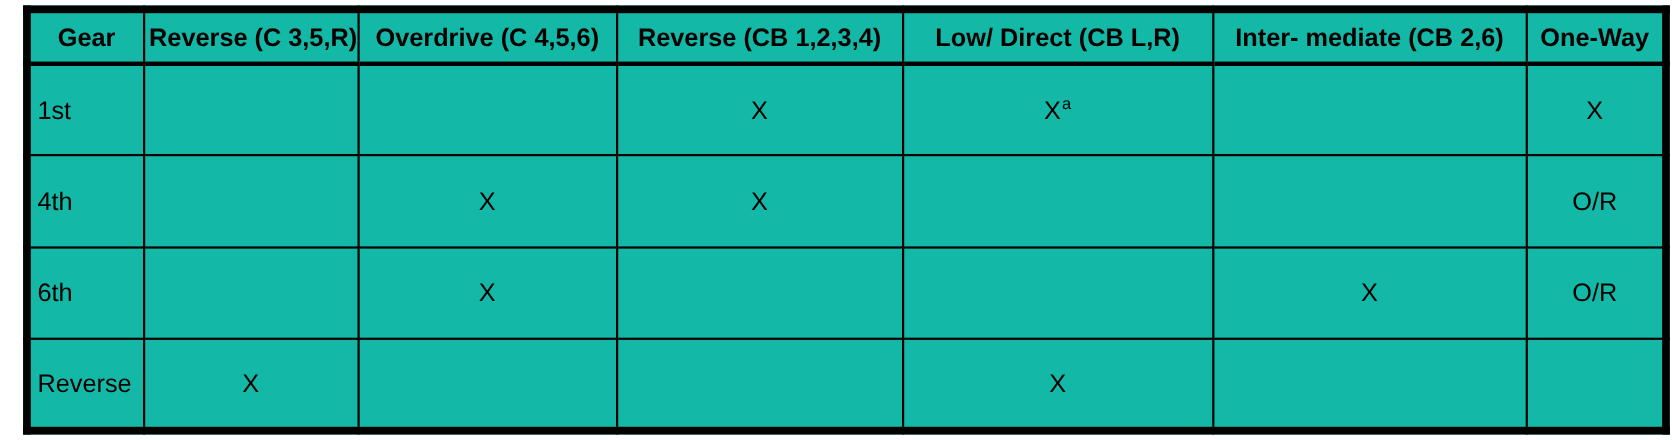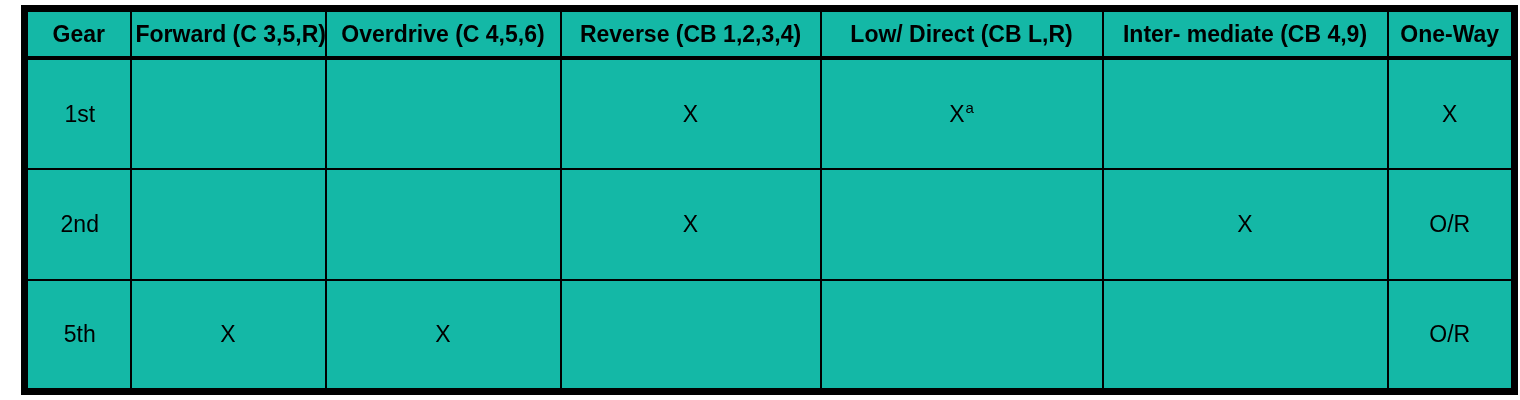--- a/index.html
+++ b/index.html
@@ -40,21 +40,21 @@
   .gear-table thead th {
     font-weight: bold;
     border-bottom: 4px solid #000000;
     height: 44px;
   }
   .gear-table tbody tr {
     height: 47px;
   }
   .gear-table tbody th.gear-cell {
     font-weight: normal;
-    text-align: center;
+    text-align: left;
     padding-left: 6px;
   }
   .gear-table sup.footnote-marker {
     font-size: 15px;
     line-height: 0;
     vertical-align: super;
     margin-left: 1px;
   }
 </style>
 </head>
@@ -67,51 +67,60 @@
       <col style="width:195px">
       <col style="width:235px">
       <col style="width:260px">
       <col style="width:282px">
       <col style="width:285px">
       <col style="width:127px">
     </colgroup>
     <thead>
       <tr>
         <th>Gear</th>
-        <th>Forward (C 3,5,R)</th>
+        <th>Reverse (C 3,5,R)</th>
         <th>Overdrive (C 4,5,6)</th>
         <th>Reverse (CB 1,2,3,4)</th>
         <th>Low/ Direct (CB L,R)</th>
-        <th>Inter- mediate (CB 4,9)</th>
+        <th>Inter- mediate (CB 2,6)</th>
         <th>One-Way</th>
       </tr>
     </thead>
     <tbody>
         <tr>
           <th class="gear-cell">1st</th>
           <td></td>
           <td></td>
           <td>X</td>
           <td>X<sup class="footnote-marker">a</sup></td>
           <td></td>
           <td>X</td>
         </tr>
         <tr>
-          <th class="gear-cell">2nd</th>
+          <th class="gear-cell">4th</th>
+          <td></td>
+          <td>X</td>
+          <td>X</td>
           <td></td>
           <td></td>
+          <td>O/R</td>
+        </tr>
+        <tr>
+          <th class="gear-cell">6th</th>
+          <td></td>
           <td>X</td>
+          <td></td>
           <td></td>
           <td>X</td>
           <td>O/R</td>
         </tr>
         <tr>
-          <th class="gear-cell">5th</th>
-          <td>X</td>
+          <th class="gear-cell">Reverse</th>
           <td>X</td>
           <td></td>
           <td></td>
+          <td>X</td>
           <td></td>
-          <td>O/R</td>
+          <td></td>
         </tr>
       </tbody>
   </table>
 </div>
 
 </body></html>

